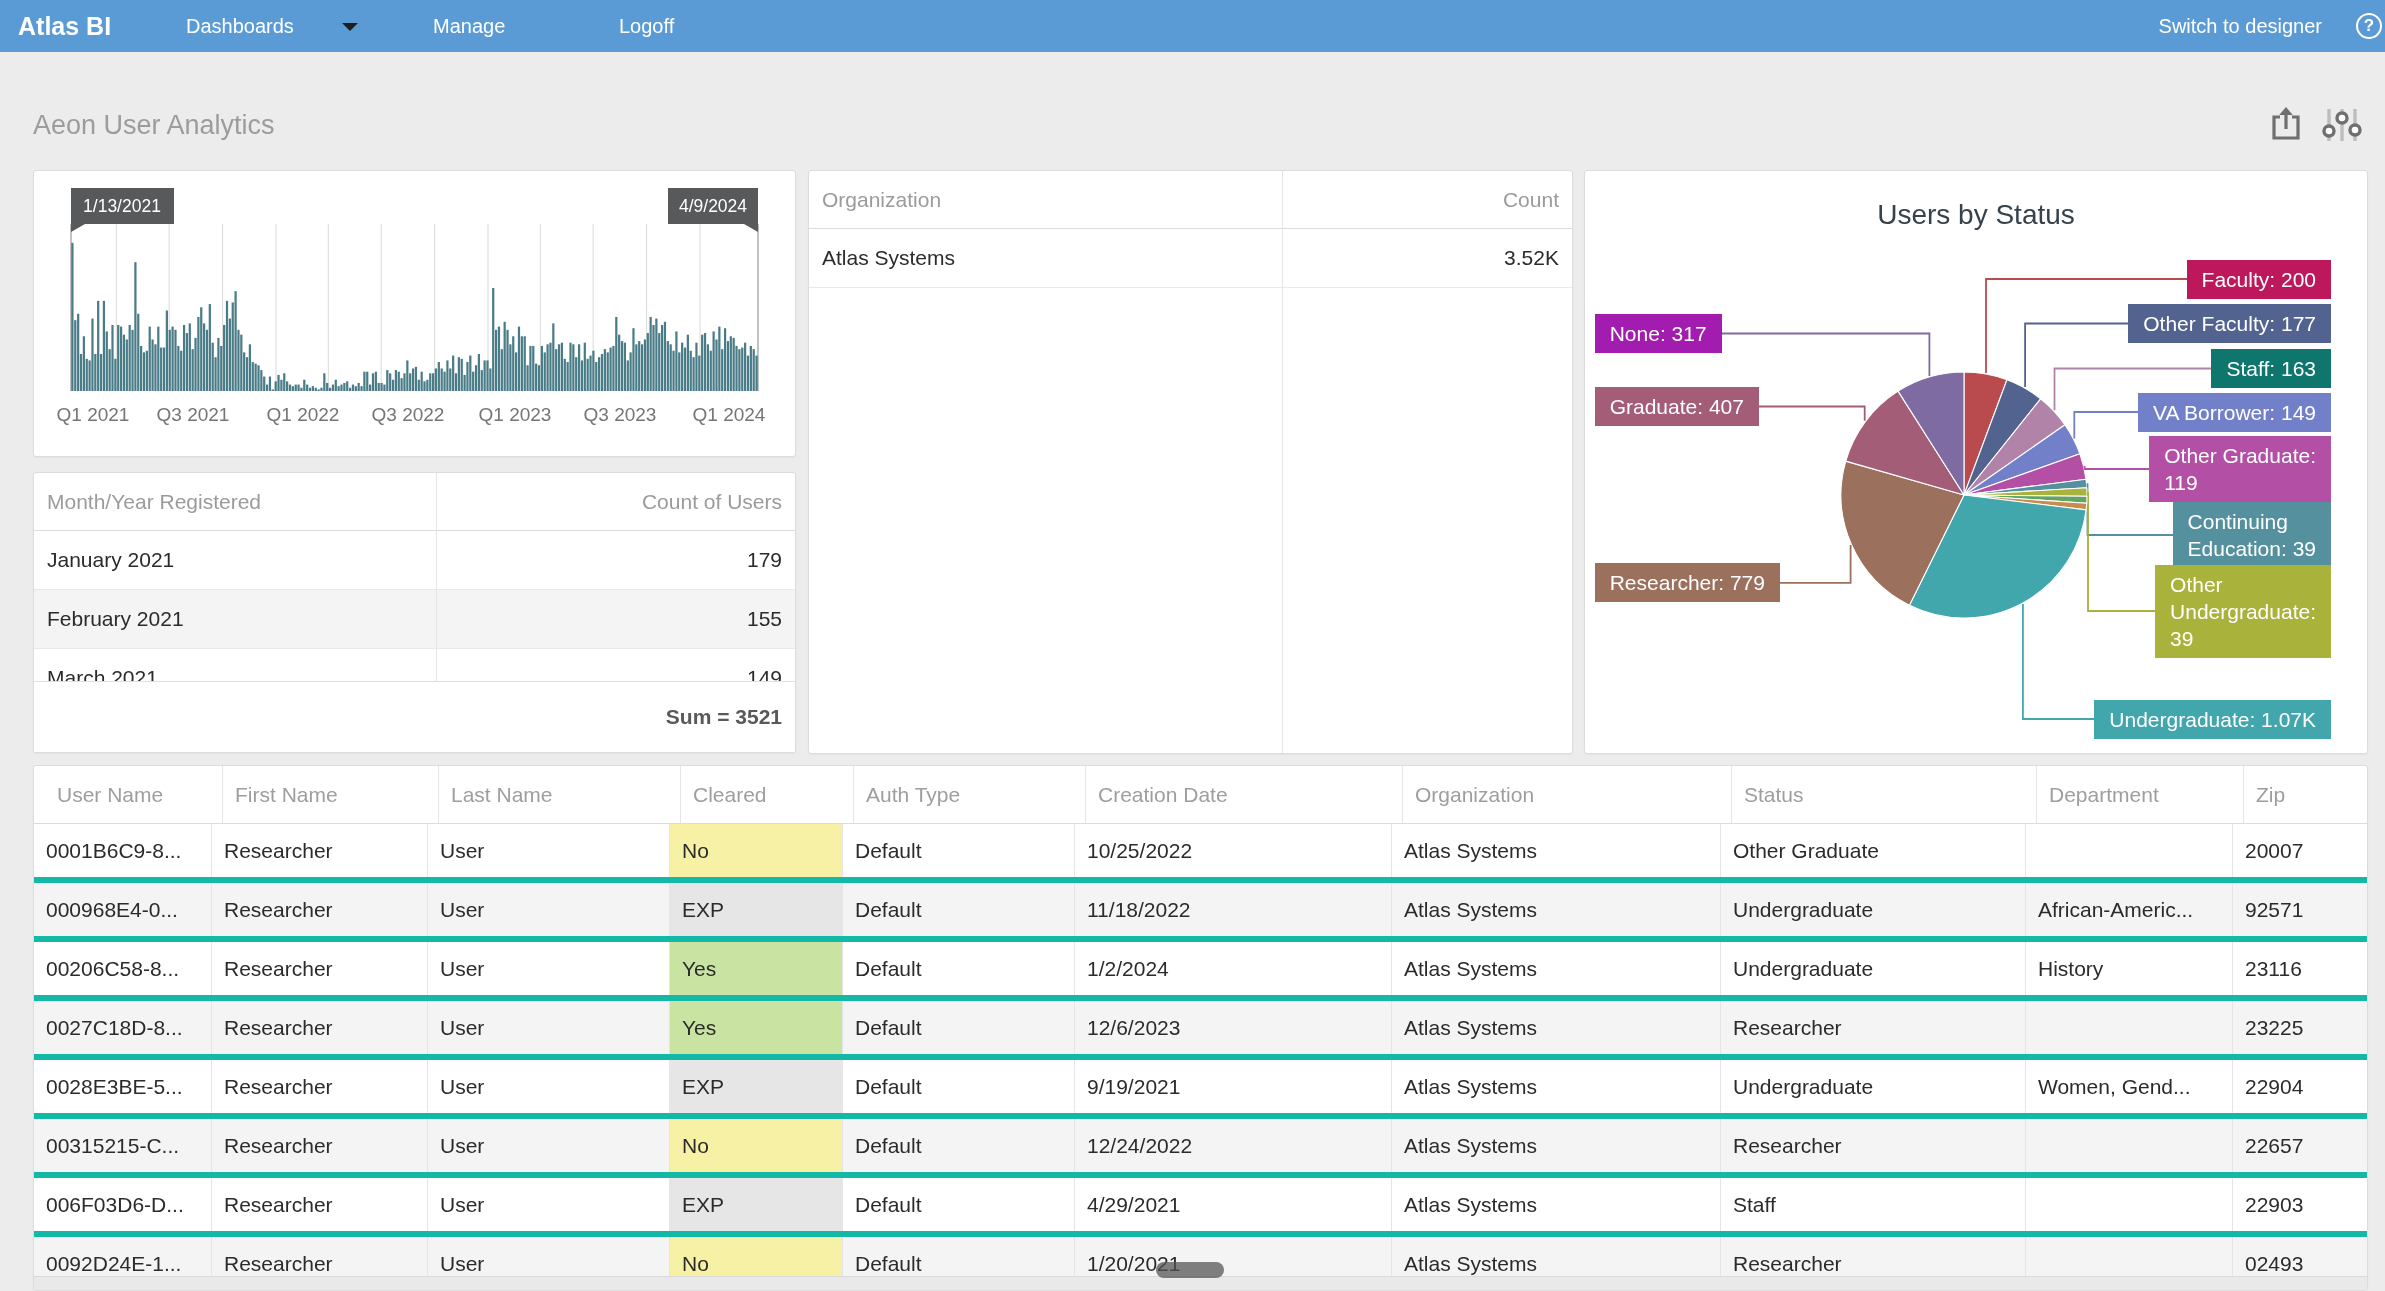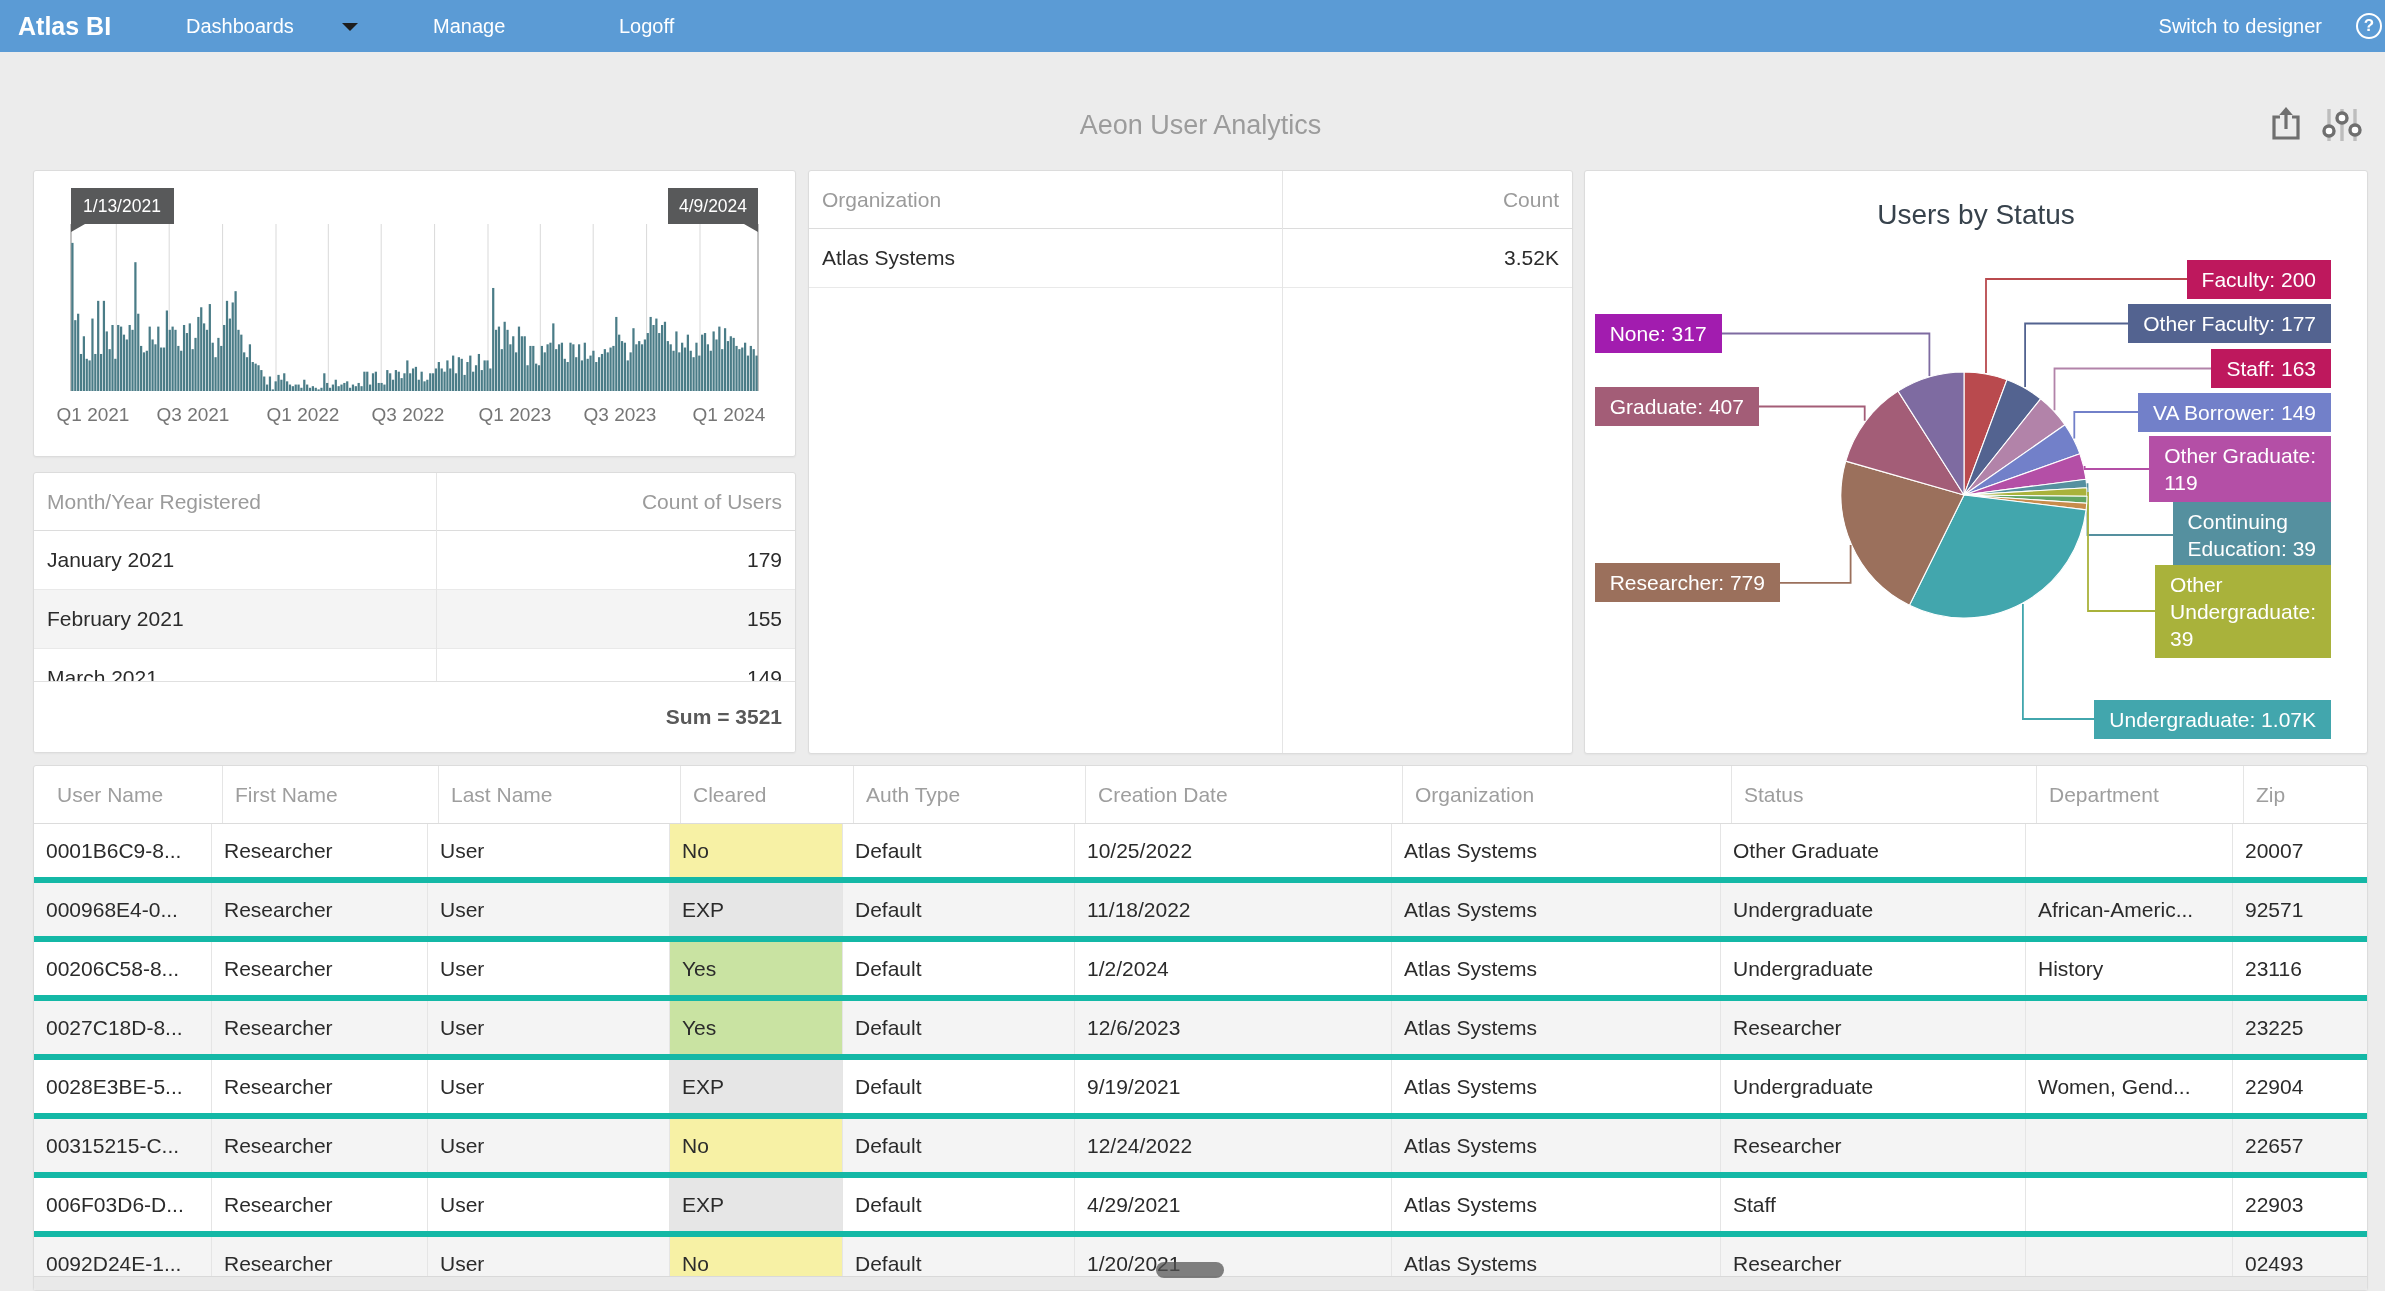--- a/index.html
+++ b/index.html
@@ -14,21 +14,21 @@
   .nav-caret { position:absolute; left:342px; top:23px; width:0; height:0;
     border-left:8px solid transparent; border-right:8px solid transparent; border-top:8px solid #1e1e1e; }
   .nav-manage { left:433px; }
   .nav-logoff { left:619px; }
   .nav-switch { position:absolute; right:63px; top:0; height:52px; line-height:52px; color:#fff; font-size:20px; cursor:pointer; }
   .help-icon { position:absolute; right:3px; top:13px; width:26px; height:26px; border:2.5px solid #fff; border-radius:50%;
     color:#fff; font-size:17px; font-weight:bold; text-align:center; line-height:22px; cursor:pointer; }
 
   
   .dash-header { position:absolute; left:33px; top:98px; width:2335px; height:55px; }
-  .dash-title { width:100%; text-align:center; font-size:27px; color:#9c9c9c; line-height:55px; }
+  .dash-title { width:100%; font-size:27px; color:#9c9c9c; line-height:55px; }
   .hdr-icon { position:absolute; top:7px; width:40px; height:40px; cursor:pointer; }
   .hdr-icon.export { right:61px; }
   .hdr-icon.params { right:6px; }
 
   
   .card { position:absolute; background:#fff; border:1px solid #dcdcdc; border-radius:3px;
     box-shadow:0 1px 2px rgba(0,0,0,0.04); overflow:hidden; }
   #card-range { left:33px; top:170px; width:763px; height:287px; }
   #card-month { left:33px; top:472px; width:763px; height:281px; }
   #card-org   { left:808px; top:170px; width:765px; height:584px; }
@@ -445,21 +445,21 @@
       <polyline points="195,411.8 265.6,411.8 265.6,374.1" fill="none" stroke="#9b705c" stroke-width="1.8"></polyline>
       <path d="M379,324 L260.75,290.15 A123,123 0 0 1 313.07,220.16 Z" fill="#a35d77" stroke="#ffffff" stroke-width="1.1" stroke-linejoin="round"></path>
       <polyline points="174,235.5 279.7,235.5 279.7,249.8" fill="none" stroke="#a35d77" stroke-width="1.8"></polyline>
       <path d="M379,324 L313.07,220.16 A123,123 0 0 1 379.00,201.00 Z" fill="#7e6ba1" stroke="#ffffff" stroke-width="1.1" stroke-linejoin="round"></path>
       <polyline points="137,162.5 344.4,162.5 344.4,204.9" fill="none" stroke="#7e6ba1" stroke-width="1.8"></polyline>
     </svg>
   <div class="pie-title">Users by Status</div>
   <div id="pie-labels">
       <div class="pie-label center" style="top: 88.5px; right: 36px; background: #be185d;">Faculty: 200</div>
       <div class="pie-label center" style="top: 133px; right: 36px; background: rgb(83, 99, 144);">Other Faculty: 177</div>
-      <div class="pie-label center" style="top: 178px; right: 36px; background: #be185d;">Staff: 163</div>
+      <div class="pie-label center" style="top: 178px; right: 36px; background: #0f766e;">Staff: 163</div>
       <div class="pie-label center" style="top: 221.5px; right: 36px; background: rgb(114, 128, 201);">VA Borrower: 149</div>
       <div class="pie-label multi" style="top: 265px; right: 36px; background: rgb(180, 79, 166);">Other Graduate:
 119</div>
       <div class="pie-label multi" style="top: 331px; right: 36px; background: rgb(85, 144, 159);">Continuing
 Education: 39</div>
       <div class="pie-label multi" style="top: 393.5px; right: 36px; background: rgb(169, 178, 59);">Other
 Undergraduate:
 39</div>
       <div class="pie-label center" style="top: 528.5px; right: 36px; background: rgb(66, 166, 173);">Undergraduate: 1.07K</div>
       <div class="pie-label center" style="top: 392.3px; left: 9.7px; background: rgb(155, 112, 92);">Researcher: 779</div>

